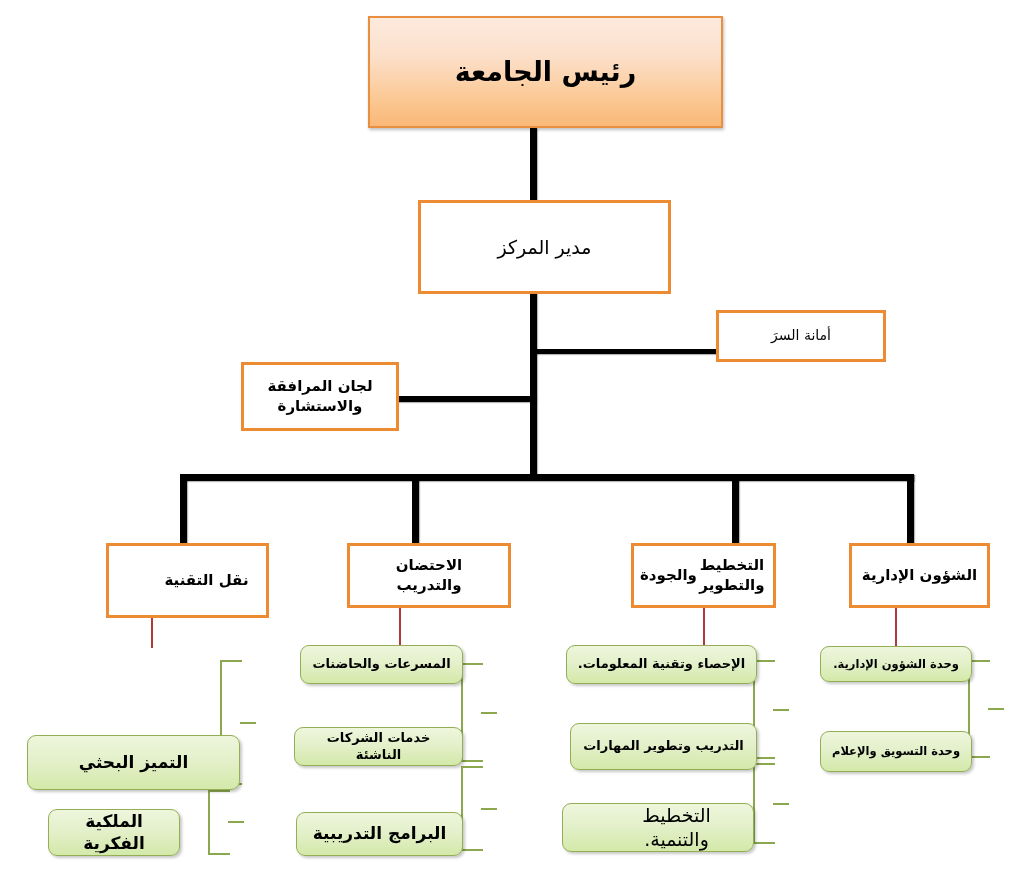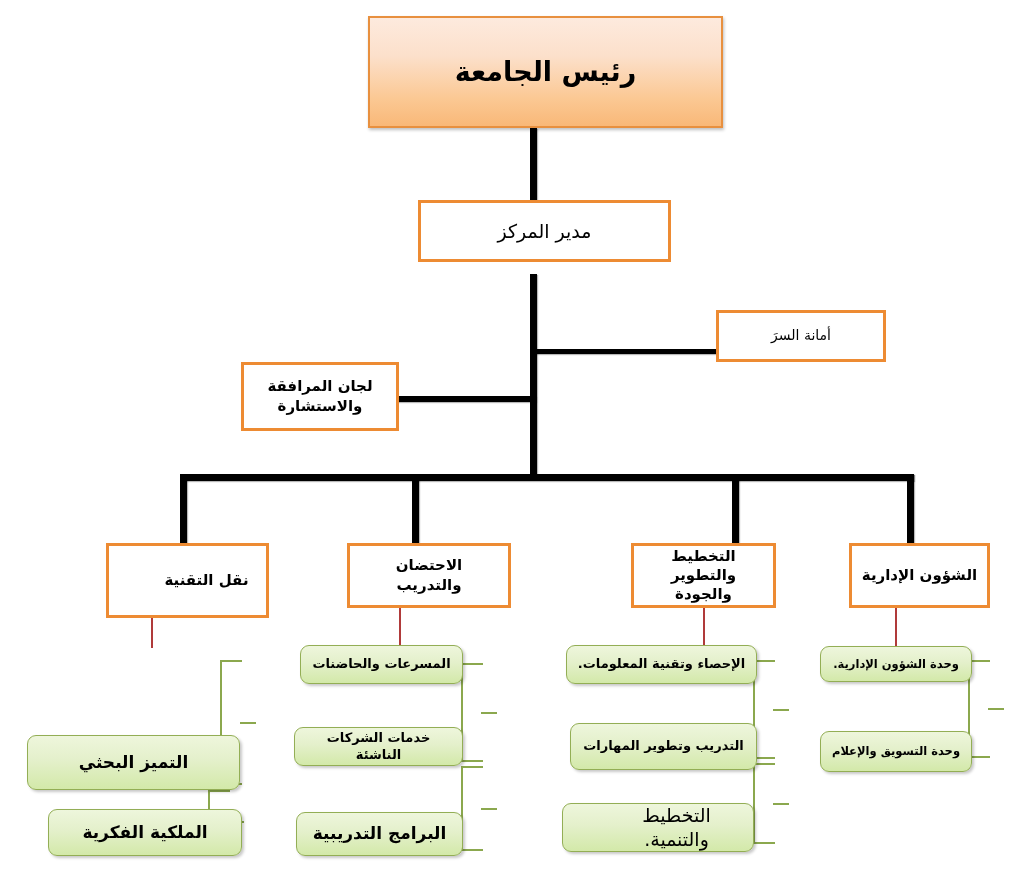--- a/index.html
+++ b/index.html
@@ -112,39 +112,39 @@
 
   <div class="line-red" style="left:151px; top:608px; width:2px; height:40px;"></div>
   <div class="line-red" style="left:399px; top:608px; width:2px; height:40px;"></div>
   <div class="line-red" style="left:703px; top:608px; width:2px; height:40px;"></div>
   <div class="line-red" style="left:895px; top:608px; width:2px; height:40px;"></div>
 
   <div class="obox title-box" style="left:368px; top:16px; width:355px; height:112px;">
     <span>رئيس الجامعة</span>
   </div>
 
-  <div class="obox l2" style="left:418px; top:200px; width:253px; height:62px;justify-content:center;">
+  <div class="obox l2" style="left:418px; top:200px; width:253px; height:94px;justify-content:center;">
     <span>مدير المركز</span>
   </div>
 
   <div class="obox side-sec" style="left:716px; top:310px; width:170px; height:52px;">
     <span>أمانة السرَ</span>
   </div>
 
   <div class="obox side-com" style="left:241px; top:362px; width:158px; height:69px; flex-direction:column;">
     <span>لجان المرافقة</span>
     <span>والاستشارة</span>
   </div>
 
   <div class="obox dept" style="left:849px; top:543px; width:141px; height:65px; flex-direction:column;">
     <span>الشؤون الإدارية</span>
     <span></span>
   </div>
 
-  <div class="obox dept" style="left:631px; top:543px; width:145px; height:65px; flex-direction:column;">
+  <div class="obox dept" style="left:631px; top:543px; width:145px; height:65px; ">
     <span>التخطيط والتطوير</span>
     <span>والجودة</span>
   </div>
 
   <div class="obox dept" style="left:347px; top:543px; width:164px; height:65px; flex-direction:column;">
     <span>الاحتضان</span>
     <span>والتدريب</span>
   </div>
 
   <div class="obox dept" style="left:106px; top:543px; width:163px; height:75px; flex-direction:column;padding-left:44px;">
@@ -193,17 +193,17 @@
   <div class="gbox" style="left:294px; top:727px; width:169px; height:39px;">
     <span>خدمات الشركات الناشئة</span>
   </div>
   <div class="gbox sz-lg" style="left:296px; top:812px; width:167px; height:44px;">
     <span>البرامج التدريبية</span>
   </div>
 
   <div class="gbox sz-lg" style="left:27px; top:735px; width:213px; height:55px;">
     <span>التميز البحثي</span>
   </div>
-  <div class="gbox sz-lg" style="left:48px; top:809px; width:194px; height:47px;">
+  <div class="gbox sz-lg" style="left:48px; top:809px; width:132px; height:47px;">
     <span>الملكية الفكرية</span>
   </div>
 
 </div>
 
 </body></html>

